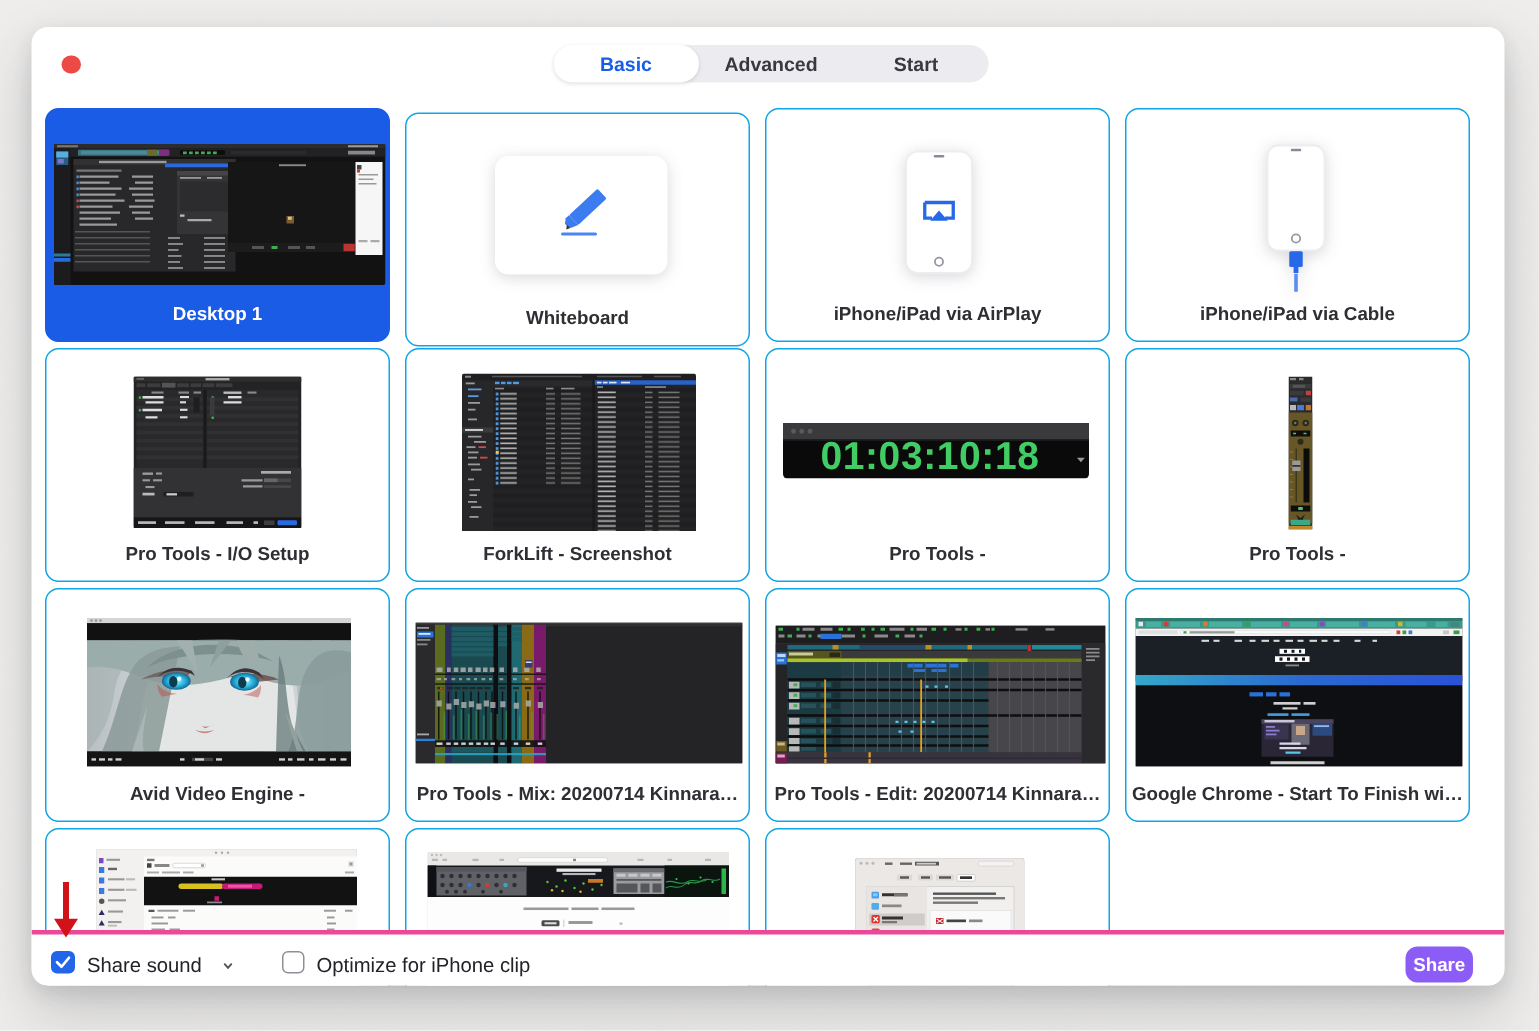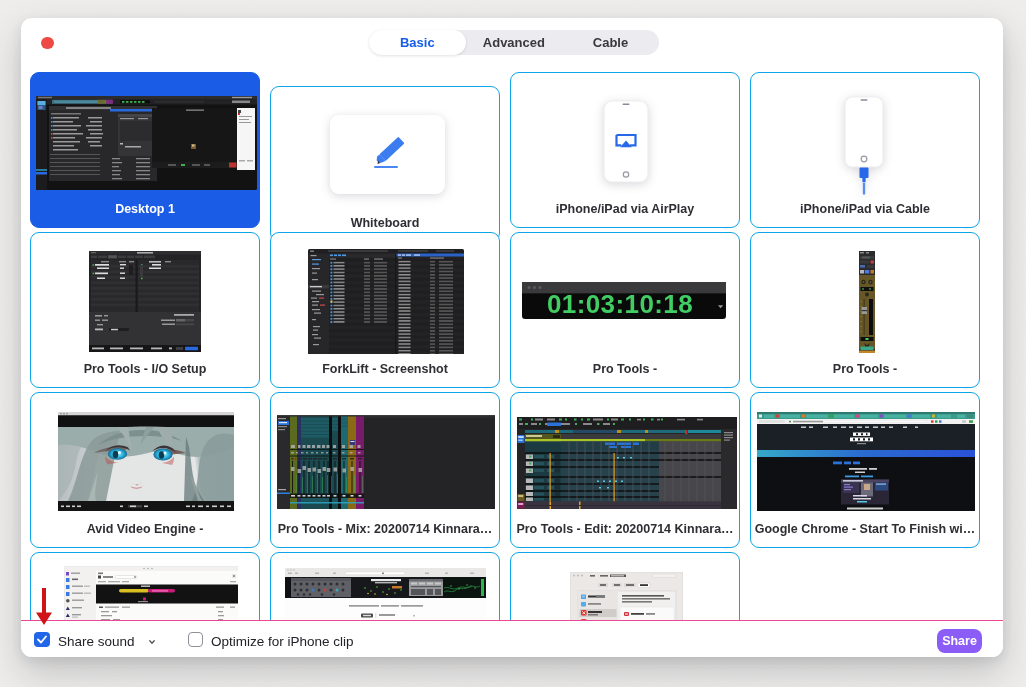--- a/index.html
+++ b/index.html
@@ -7,39 +7,39 @@
   body { font-family:"Liberation Sans", sans-serif; background:#efeeed; position:relative; }
   .window {
     position:absolute; left:21px; top:18px; width:982px; height:639px;
     background:#ffffff; border-radius:11px;
     box-shadow:0 16px 36px rgba(50,50,55,0.22), 0 4px 12px rgba(50,50,55,0.10);
     overflow:hidden;
   }
   .reddot { position:absolute; left:20px; top:18.5px; width:12.8px; height:12.8px; border-radius:50%; background:#ed4a45; }
   .tabs {
     position:absolute; left:348px; top:12px; width:290px; height:25px;
-    background:#ebebf0; border-radius:13px; display:flex;
+    background:#ebebf0; border-radius:13px; display:flex;justify-content:space-between;
   }
   .tab { width:96.6px; line-height:25px; text-align:center; font-size:13px; font-weight:bold; color:#3a383e; }
   .tab.active { background:#ffffff; border-radius:13px; color:#175de6; box-shadow:0 1px 3px rgba(0,0,0,0.12); }
   .card {
     position:absolute; width:230px; height:156px; background:#ffffff;
     border:1px solid #0ea5e9; border-radius:9px;
   }
   .card.sel { background:#1b5ce6; border-color:#1b5ce6; }
   .lbl {
     position:absolute; left:0; top:129px; width:100%; text-align:center;
     font-size:12.5px; font-weight:bold; color:#2f2e33; white-space:nowrap; overflow:hidden;
   }
   .sel .lbl { color:#ffffff; }
   .thumb { position:absolute; }
   #t-wb svg, #t-airplay svg, #t-cable svg { filter:drop-shadow(0 2px 5px rgba(40,40,60,0.18)); }
   .botbar {
     position:absolute; left:0; bottom:0; width:982px; height:37px;
-    background:#ffffff; border-top:1px solid #ec4899; z-index:50;
+    background:#ffffff; border-top:3px solid #ec4899; z-index:50;
   }
   .cb { position:absolute; width:16px; height:15px; border-radius:4px; top:11px; }
   .cb1 { left:13px; background:#2166e8; }
   .cb2 { left:167px; width:15px; background:#fff; border:1.4px solid #8f8f97; }
   .cbtext { position:absolute; top:13px; font-size:13.5px; color:#232228; }
   .sharebtn {
     position:absolute; right:21px; top:7.5px; width:45px; height:24px;
     background:#8b5cf6; border-radius:8px; color:#fff; font-size:12.5px; font-weight:bold;
     text-align:center; line-height:24px;
   }
@@ -52,21 +52,21 @@
       <feTurbulence type="fractalNoise" baseFrequency="0.8" numOctaves="2" stitchTiles="stitch"></feTurbulence>
       <feColorMatrix type="matrix" values="0 0 0 0 0.55 0 0 0 0 0.55 0 0 0 0 0.55 0 0 0 0.6 0"></feColorMatrix>
     </filter>
     <rect width="1026" height="687" filter="url(#nz)" opacity="0.07"></rect>
   </svg>
   <div class="window">
     <div class="reddot"></div>
     <div class="tabs">
       <div class="tab active">Basic</div>
       <div class="tab">Advanced</div>
-      <div class="tab">Cable</div>
+      <div class="tab">Start</div>
     </div>
 
     <div class="card sel" style="left:9px; top:54px;">
       <div class="thumb" style="left:4.5px; top:22.5px;" id="t-desktop"><svg width="221" height="94" viewBox="0 0 221 94">
         <rect width="221" height="94" rx="1.5" fill="#121213"></rect>
         <rect x="0" y="0" width="221" height="3" fill="#2c2c2e"></rect>
         <rect x="2" y="0.8" width="14" height="1.4" fill="#777"></rect>
           <rect x="196" y="0.8" width="20" height="1.4" fill="#999"></rect>
         <rect x="0" y="3" width="221" height="5.5" fill="#222224"></rect>
         <rect x="16" y="3.8" width="60" height="4" fill="#3e6f7d"></rect>
@@ -171,21 +171,21 @@
         <rect x="202" y="17" width="2" height="2" fill="#c33"></rect>
         <g fill="#aaa">
             <rect x="203" y="64" width="6" height="1.5"></rect>
             <rect x="211" y="64" width="6" height="1.5"></rect>
           </g>
         <rect x="0" y="73" width="11" height="2" fill="#2a7a9a"></rect>
         <rect x="0" y="76" width="11" height="2.5" fill="#2a6ae0"></rect>
       </svg></div>
       <div class="lbl">Desktop 1</div>
     </div>
-    <div class="card" style="left:249px; top:68px;">
+    <div class="card" style="left:249px; top:57px;">
       <div class="thumb" style="left:58px; top:27px;" id="t-wb"><svg width="117" height="81" viewBox="0 0 117 81">
         <rect x="1" y="1" width="115" height="79" rx="9" fill="#ffffff"></rect>
         <g transform="translate(58.5,39)">
           <g transform="rotate(47)">
             <rect x="-4.5" y="-19" width="9" height="26" rx="1" fill="#3b7cf0"></rect>
             <path d="M-4.5 7 L4.5 7 L2.5 12 L-2 13 L-4.5 10 Z" fill="#3b7cf0"></path>
             <path d="M-1 12.2 L2.4 12.2 L1.2 14.8 Z" fill="#333"></path>
           </g>
           <rect x="-13.5" y="13" width="24" height="2" rx="1" fill="#4a86f2"></rect>
         </g>

